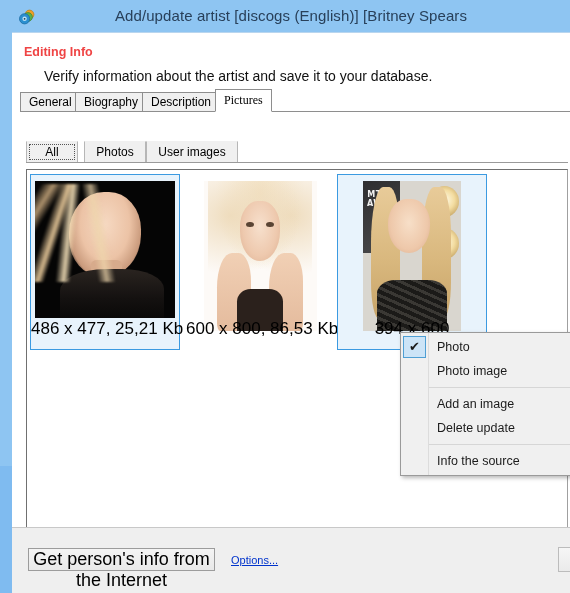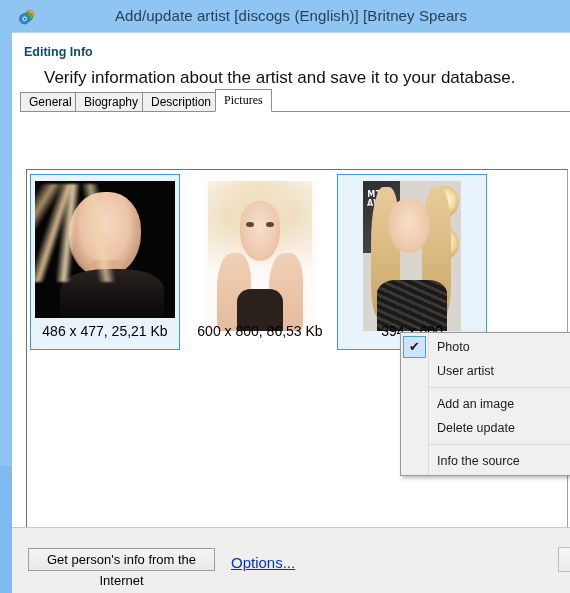--- a/index.html
+++ b/index.html
@@ -54,26 +54,26 @@
     width: 564px; height: 564px;
     background: #ffffff;
     border-top: 1px solid #b9d6ef;
   }
 
   #heading {
     position: absolute;
     left: 12px; top: 12px;
     font-size: 12.5px;
     font-weight: bold;
-    color: #0c4a6e;
+    color: #ef4444;
   }
   #subheading {
     position: absolute;
     left: 32px; top: 35px;
-    font-size: 17px;
+    font-size: 14px;
     color: #111;
   }
 
   
   #tabstrip {
     position: absolute;
     left: 8px; top: 58px;
     width: 556px; height: 21px;
   }
   #tabstrip .tabline {
@@ -159,21 +159,21 @@
     position: absolute;
     left: 0; right: 0;
     top: 6px;
     margin: auto;
     overflow: hidden;
   }
   .thumb-label {
     position: absolute;
     left: 0; right: 0;
     bottom: 10px;
-    font-size: 14px;
+    font-size: 17px;
     color: #000;
     white-space: nowrap;
   }
 
   
   .art {
     width: 100%; height: 100%;
     position: relative;
     overflow: hidden;
   }
@@ -361,30 +361,30 @@
     width: 564px; height: 69px;
     background: #efefef;
     border-top: 1px solid #c8c8c8;
   }
   #btn-getinfo {
     position: absolute;
     left: 22px; top: 545px;
     width: 187px; height: 23px;
     background: linear-gradient(180deg, #f4f4f4 0%, #e9e9e9 100%);
     border: 1px solid #9c9c9c;
-    font-size: 13px;
+    font-size: 18px;
     font-family: "Liberation Sans", sans-serif;
     color: #000;
     text-align: center;
     line-height: 21px;
   }
   #link-options {
     position: absolute;
     left: 225px; top: 551px;
-    font-size: 15px;
+    font-size: 11px;
     color: #0033cc;
     text-decoration: underline;
     cursor: pointer;
   }
   #btn-back {
     position: absolute;
     left: 552px; top: 544px;
     width: 60px; height: 25px;
     background: linear-gradient(180deg, #f6f6f6 0%, #eaeaea 100%);
     border: 1px solid #bcbcbc;
@@ -419,20 +419,32 @@
     <div id="subheading">Verify information about the artist and save it to your database.</div>
 
     <div id="tabstrip">
       <div class="tabline"></div>
       <div class="tab" style="left:0px;">General</div>
       <div class="tab" style="left:55px;">Biography</div>
       <div class="tab" style="left:122px;">Description</div>
       <div class="tab selected" style="left:195px;font-family:Liberation Serif, serif;">Pictures</div>
     </div>
 
+    <div id="subtabstrip">
+      <div class="subtab selected" style="left:0px;width:52px;">
+        <span>All</span>
+        <span class="focusbox"></span>
+      </div>
+      <div class="subtab" style="left:58px;width:62px;">
+        <span>Photos</span>
+      </div>
+      <div class="subtab" style="left:120px;width:92px;">
+        <span>User images</span>
+      </div>
+    </div>
 
     <div id="pic-panel">
 
       <div class="thumb-cell selected" style="left:3px;">
         <div class="thumb-img" style="width:140px;height:137px;">
           <div class="art art1">
             <div class="neck"></div>
             <div class="body"></div>
           </div>
         </div>
@@ -472,21 +484,21 @@
 
     <div id="ctxmenu">
       <div class="gutter"></div>
 
       <div class="menu-item">
         <span class="menu-check">✔</span>
         <span>Photo</span>
       </div>
 
       <div class="menu-item">
-        <span>User artist</span>
+        <span>Photo image</span>
       </div>
 
       <div class="menu-sep"></div>
 
       <div class="menu-item">
         <span>Add an image</span>
       </div>
 
       <div class="menu-item">
         <span>Delete update</span>

